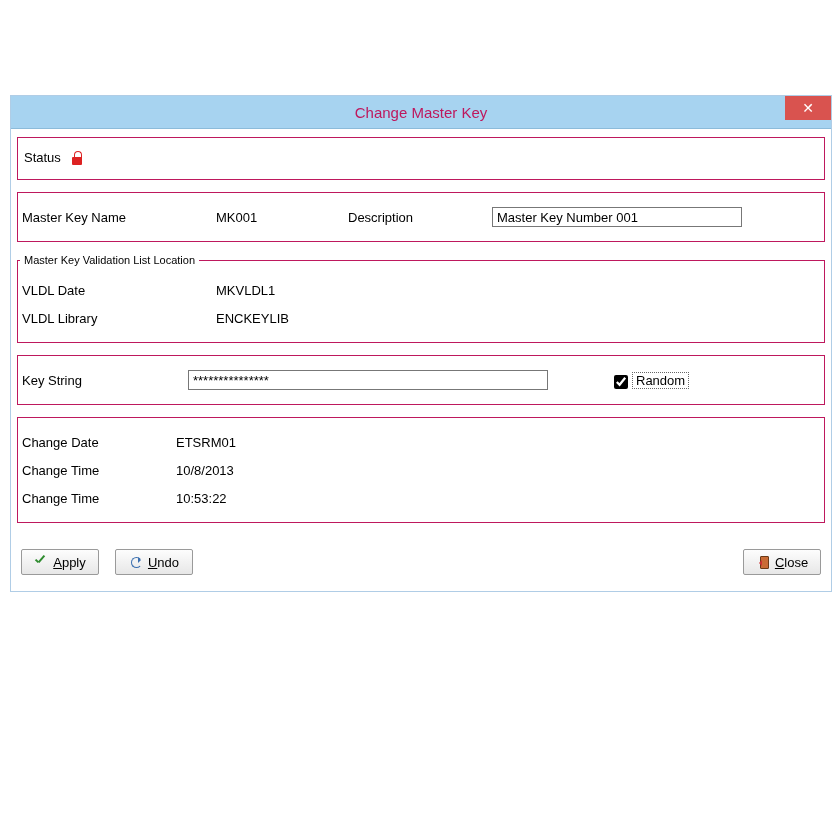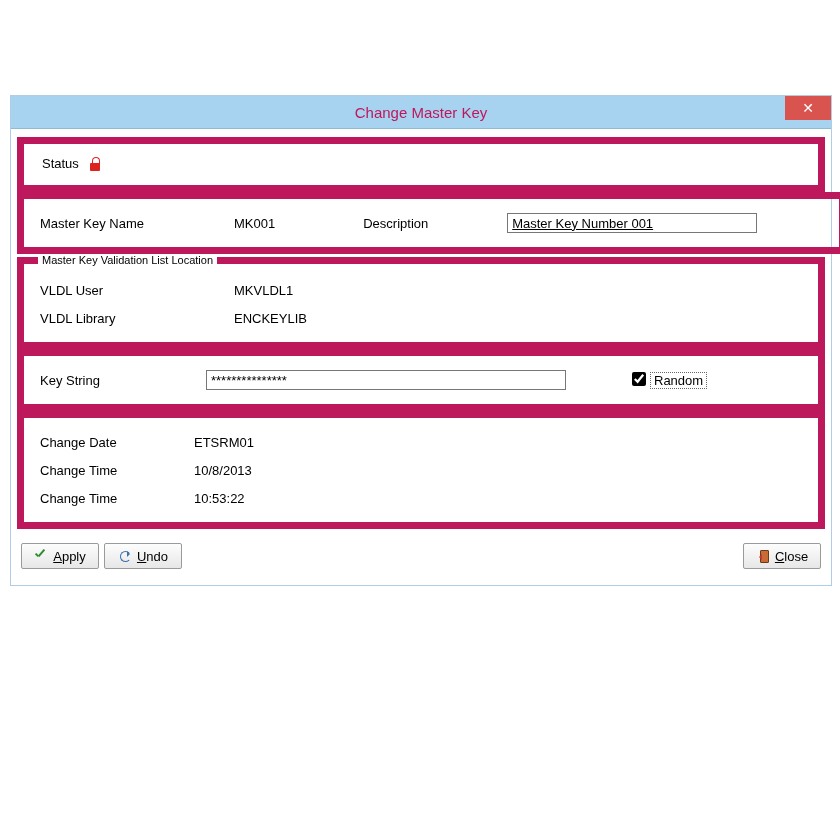--- a/index.html
+++ b/index.html
@@ -47,23 +47,23 @@
     justify-content: center;
     font-size: 14px;
     line-height: 1;
     cursor: pointer;
   }
   .client {
     padding: 8px 6px 12px 6px;
     background: #ffffff;
   }
   fieldset.panel {
-    border: 7px solid #be185d;
-    margin: 0 0 0 0;
-    padding: 10px 8px 10px 16px;
+    border: 1px solid #be185d;
+    margin: 0 0 12px 0;
+    padding: 10px 8px 10px 4px;
     position: relative;
   }
   fieldset.panel > legend {
     font-size: 11px;
     padding: 0 4px;
     margin-left: -2px;
     color: #000;
   }
   .row {
     display: flex;
@@ -121,41 +121,41 @@
     border-radius: 5px 5px 0 0;
   }
   input[type="text"].field {
     height: 18px;
     border: 1px solid #777;
     padding: 0 4px;
     font-family: inherit;
     font-size: 13px;
     background: #fff;
   }
-  .desc-field { width: 240px; text-decoration: underline; }
+  .desc-field { width: 240px; }
   .key-field { width: 350px; margin-left: -28px; }
   .chk-wrap {
     margin-left: 22px;
     display: flex;
-    align-items: flex-start;
+    align-items: flex-end;
     gap: 4px;
   }
   .chk-label {
     border: 1px dotted #666;
     padding: 0 3px;
   }
   input[type="checkbox"] {
     width: 14px;
     height: 14px;
     margin: 0;
     accent-color: #000;
   }
   .button-bar {
     display: flex;
-    gap: 5px;
+    gap: 16px;
     padding: 14px 4px 4px 4px;
   }
   .spacer { flex: 1 1 auto; }
   button.wbtn {
     height: 26px;
     min-width: 78px;
     background: linear-gradient(#fdfdfd, #e7e7e7);
     border: 1px solid #9a9a9a;
     border-radius: 2px;
     font-family: inherit;
@@ -251,21 +251,21 @@
         <span class="gap"></span>
         <span style="width:100px">Description</span>
         <input type="text" class="field desc-field" value="Master Key Number 001" style="">
         <span style="width:30px"></span>
       </div>
     </fieldset>
 
     <fieldset class="panel">
       <legend>Master Key Validation List Location</legend>
       <div class="row">
-        <span class="label">VLDL User</span>
+        <span class="label">VLDL Date</span>
         <span class="value">MKVLDL1</span>
       </div>
       <div class="row">
         <span class="label">VLDL Library</span>
         <span class="value">ENCKEYLIB</span>
       </div>
     </fieldset>
 
     <fieldset class="panel">
       <div class="row">

